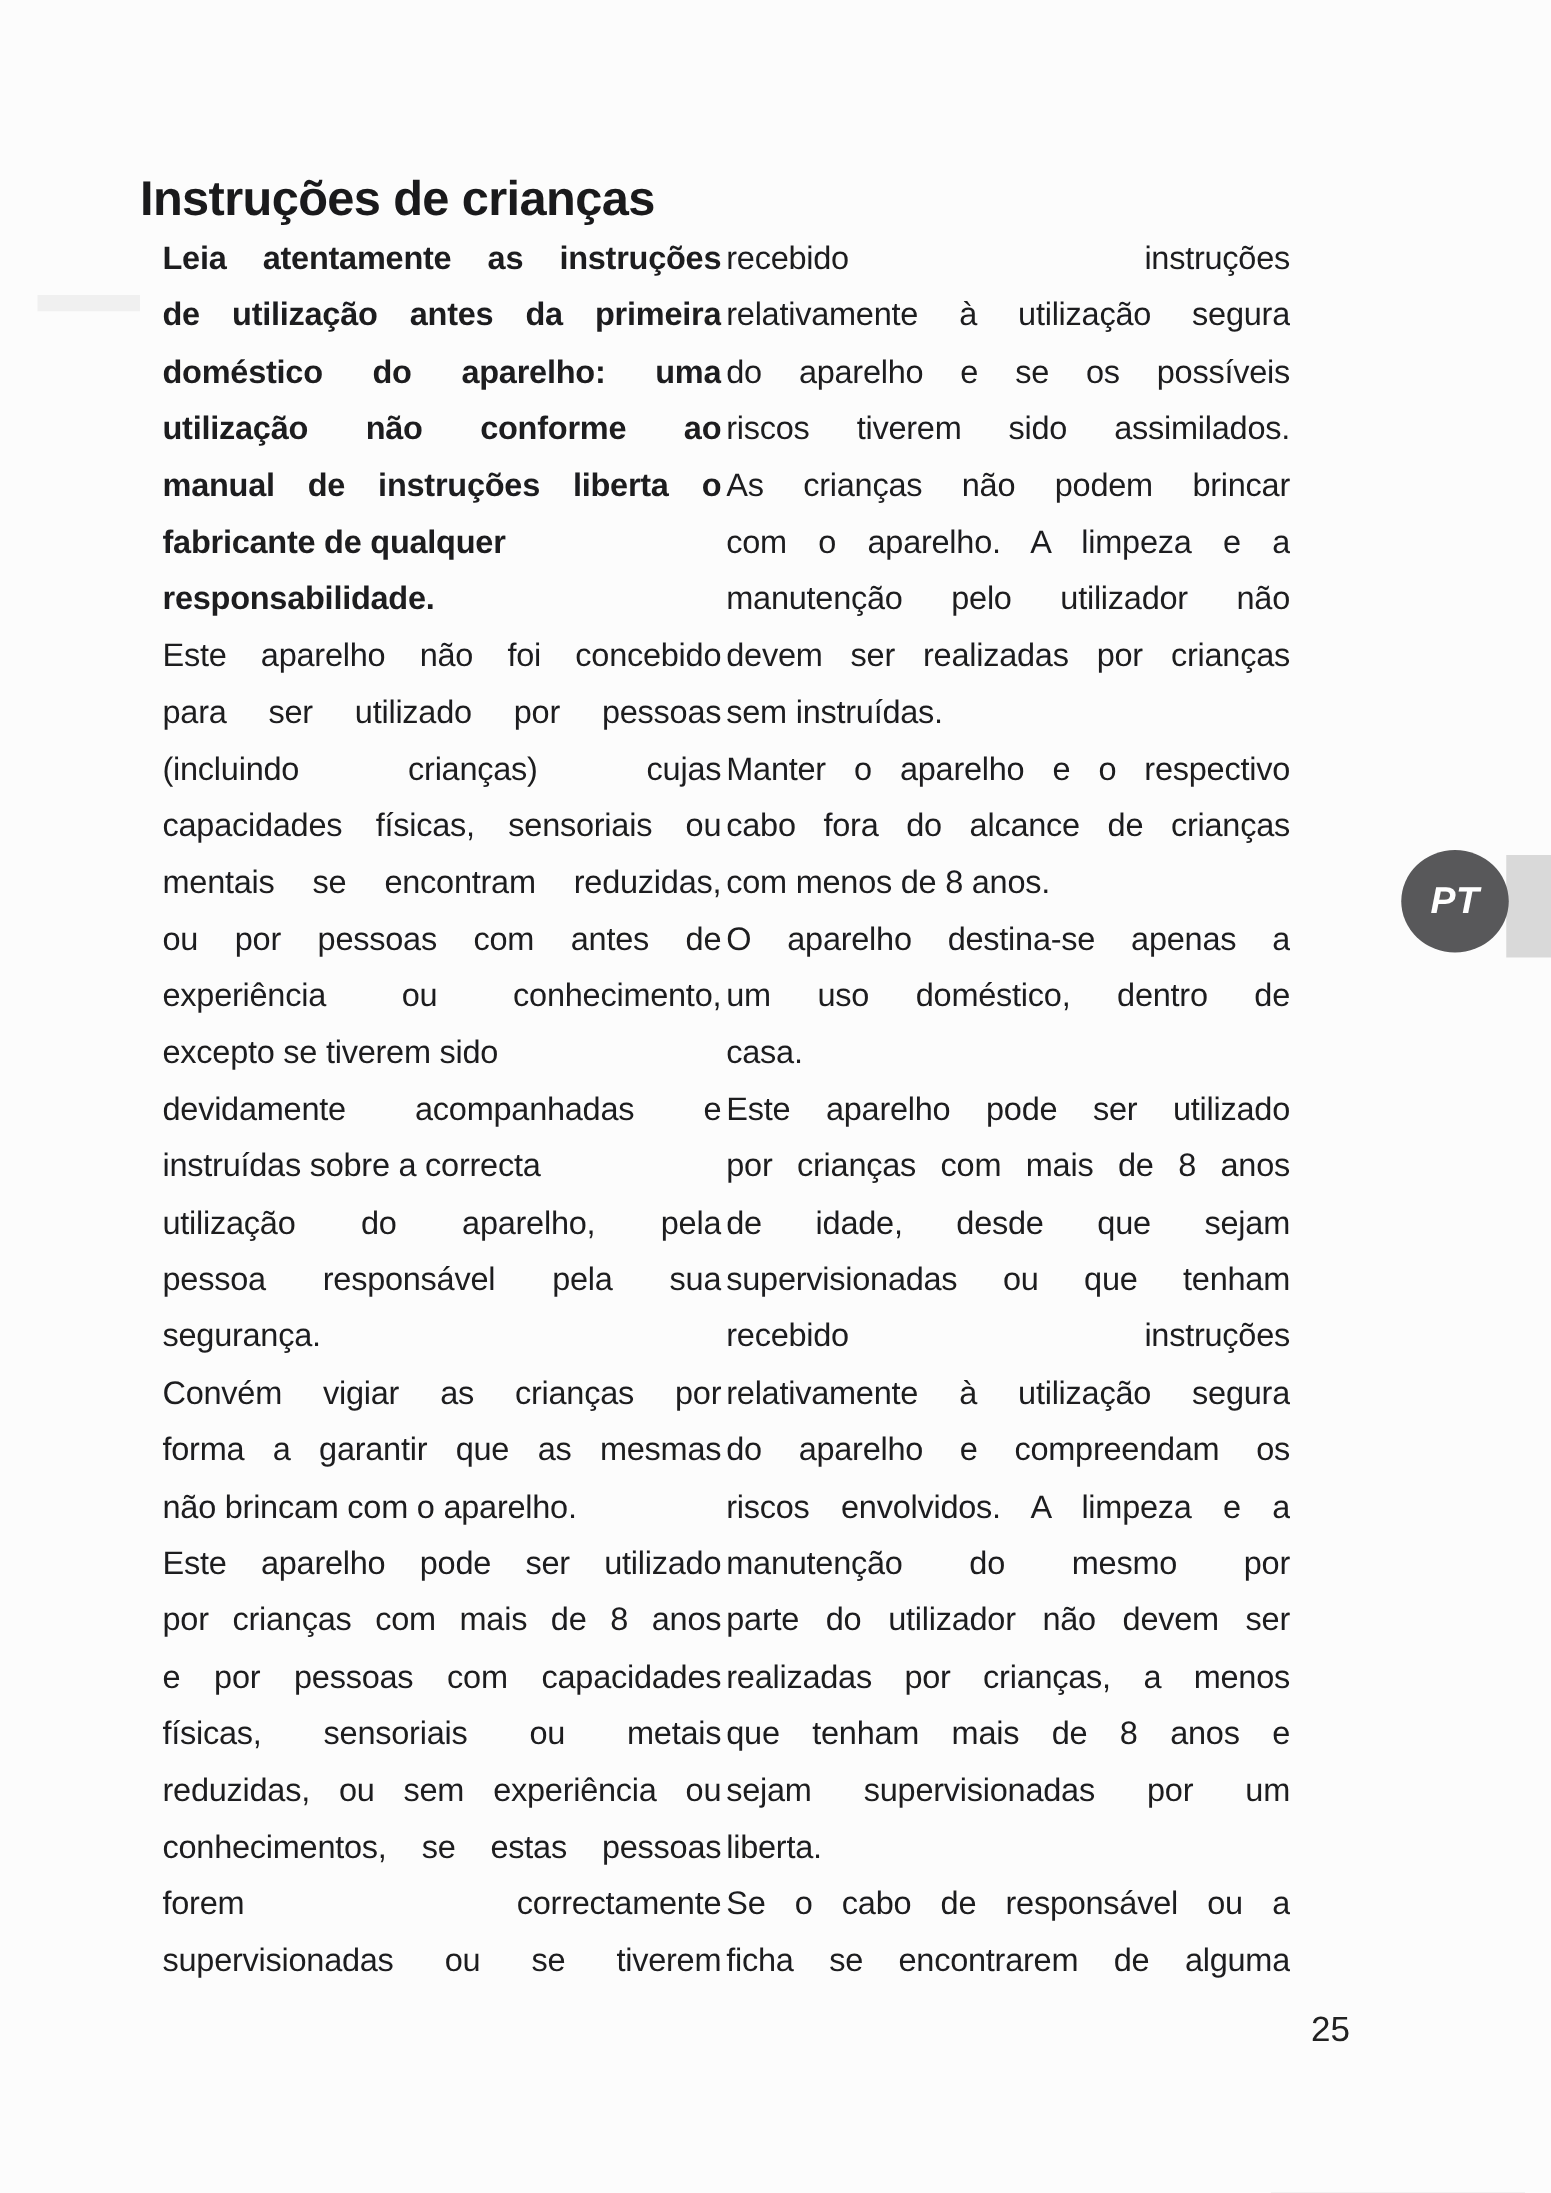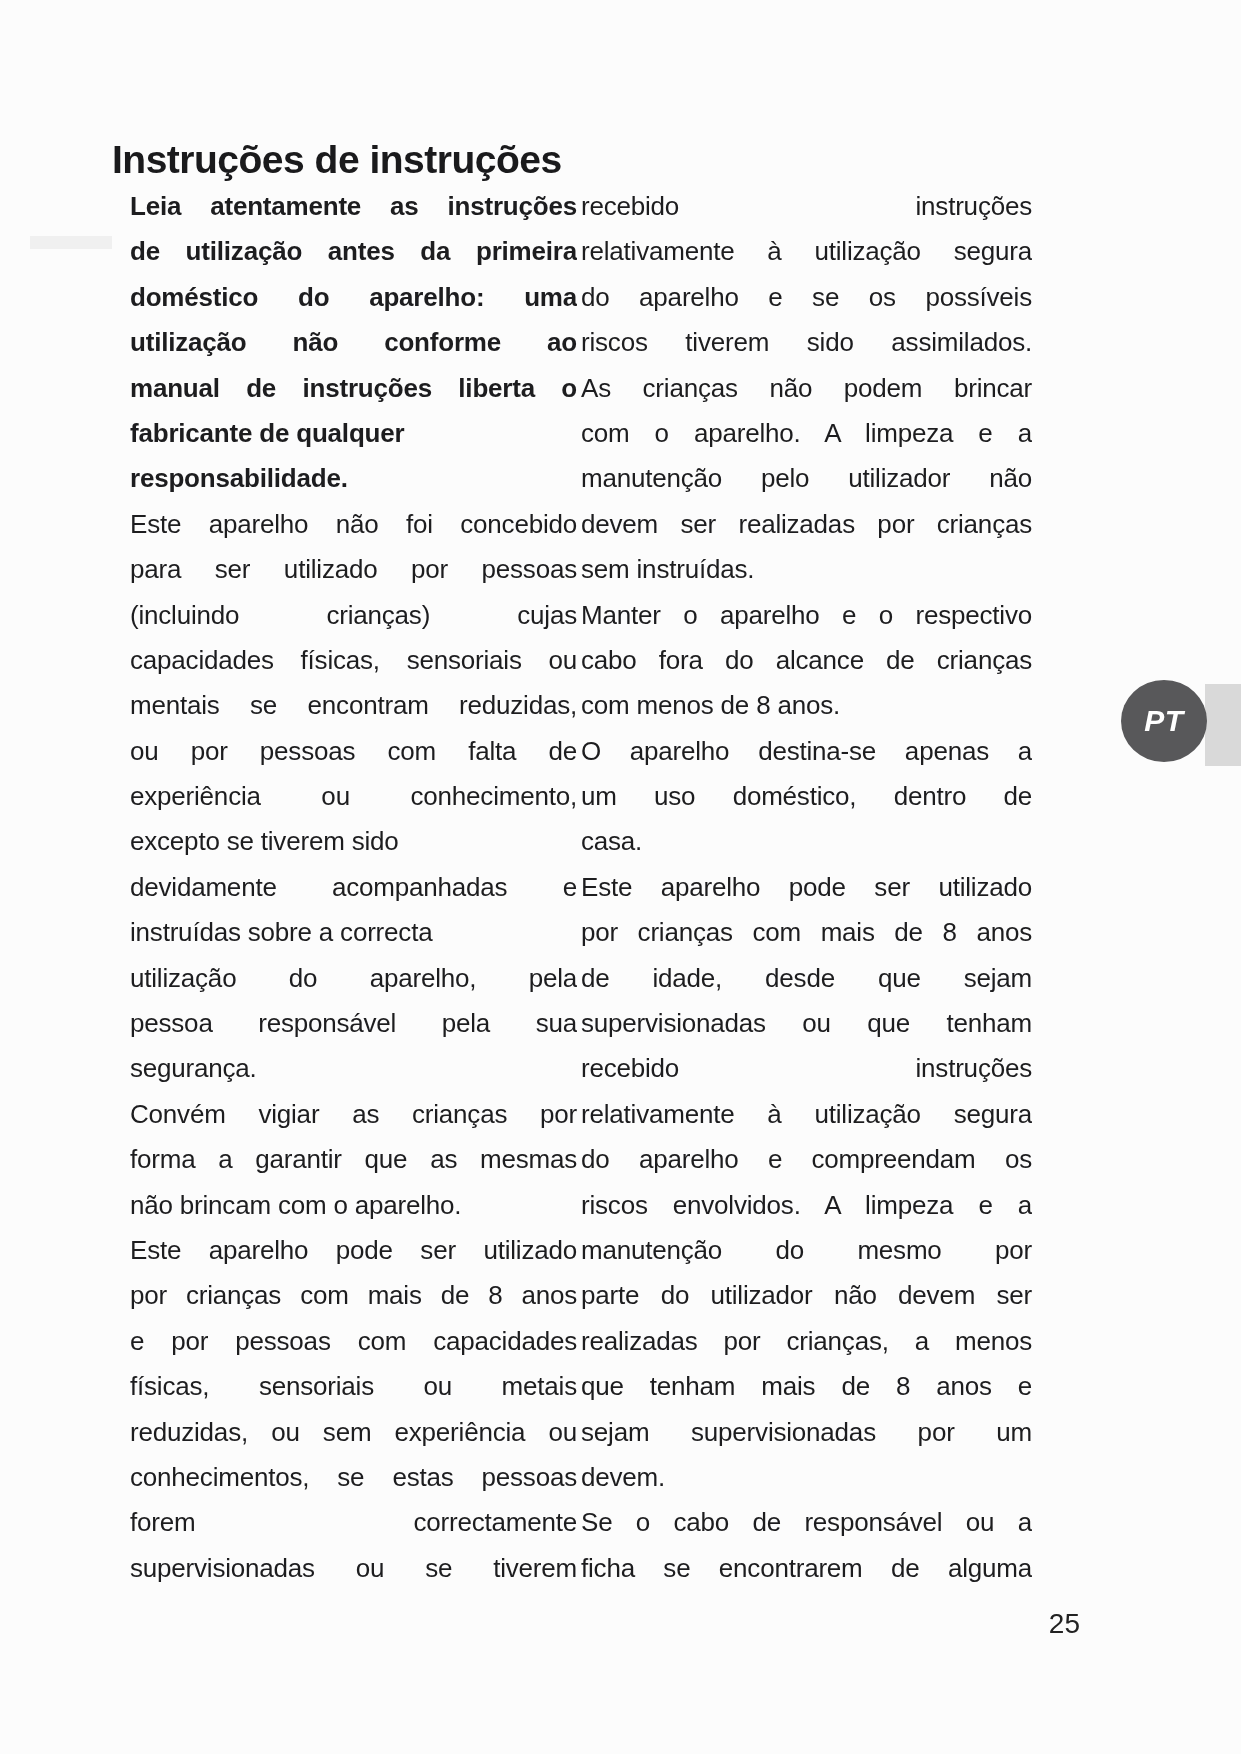--- a/index.html
+++ b/index.html
@@ -78,36 +78,36 @@
     background:#f0f0f0;
   }
 </style>
 </head>
 <body>
 
 <div class="page">
 
   <div class="scan-artifact"></div>
 
-  <h1 class="title">Instruções de instruções</h1>
+  <h1 class="title">Instruções de crianças</h1>
 
   <div class="col col-left">
       <div class="line just bold"><span>Leia atentamente as instruções</span></div>
       <div class="line just bold"><span>de utilização antes da primeira</span></div>
       <div class="line just bold"><span>doméstico do aparelho: uma</span></div>
       <div class="line just bold"><span>utilização não conforme ao</span></div>
       <div class="line just bold"><span>manual de instruções liberta o</span></div>
       <div class="line bold"><span>fabricante de qualquer</span></div>
       <div class="line bold"><span>responsabilidade.</span></div>
       <div class="line just"><span>Este aparelho não foi concebido</span></div>
       <div class="line just"><span>para ser utilizado por pessoas</span></div>
       <div class="line just"><span>(incluindo crianças) cujas</span></div>
       <div class="line just"><span>capacidades físicas, sensoriais ou</span></div>
       <div class="line just"><span>mentais se encontram reduzidas,</span></div>
-      <div class="line just"><span>ou por pessoas com falta de</span></div>
+      <div class="line just"><span>ou por pessoas com antes de</span></div>
       <div class="line just"><span>experiência ou conhecimento,</span></div>
       <div class="line"><span>excepto se tiverem sido</span></div>
       <div class="line just"><span>devidamente acompanhadas e</span></div>
       <div class="line"><span>instruídas sobre a correcta</span></div>
       <div class="line just"><span>utilização do aparelho, pela</span></div>
       <div class="line just"><span>pessoa responsável pela sua</span></div>
       <div class="line"><span>segurança.</span></div>
       <div class="line just"><span>Convém vigiar as crianças por</span></div>
       <div class="line just"><span>forma a garantir que as mesmas</span></div>
       <div class="line"><span>não brincam com o aparelho.</span></div>
@@ -143,21 +143,21 @@
       <div class="line just"><span>supervisionadas ou que tenham</span></div>
       <div class="line just"><span>recebido instruções</span></div>
       <div class="line just"><span>relativamente à utilização segura</span></div>
       <div class="line just"><span>do aparelho e compreendam os</span></div>
       <div class="line just"><span>riscos envolvidos. A limpeza e a</span></div>
       <div class="line just"><span>manutenção do mesmo por</span></div>
       <div class="line just"><span>parte do utilizador não devem ser</span></div>
       <div class="line just"><span>realizadas por crianças, a menos</span></div>
       <div class="line just"><span>que tenham mais de 8 anos e</span></div>
       <div class="line just"><span>sejam supervisionadas por um</span></div>
-      <div class="line"><span>devem.</span></div>
+      <div class="line"><span>liberta.</span></div>
       <div class="line just"><span>Se o cabo de responsável ou a</span></div>
       <div class="line just"><span>ficha se encontrarem de alguma</span></div>
     </div>
 
   <div class="edge-strip"></div>
 
   <div class="pt-badge">
     <span>PT</span>
   </div>
 

